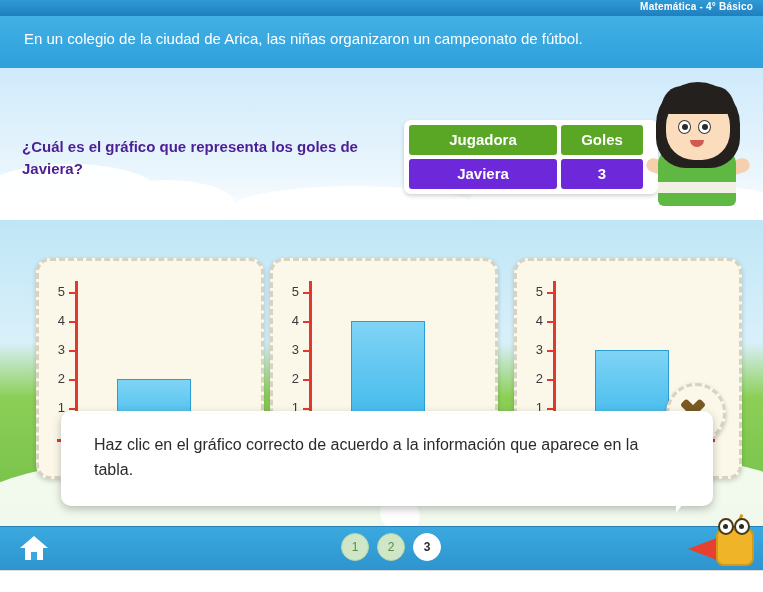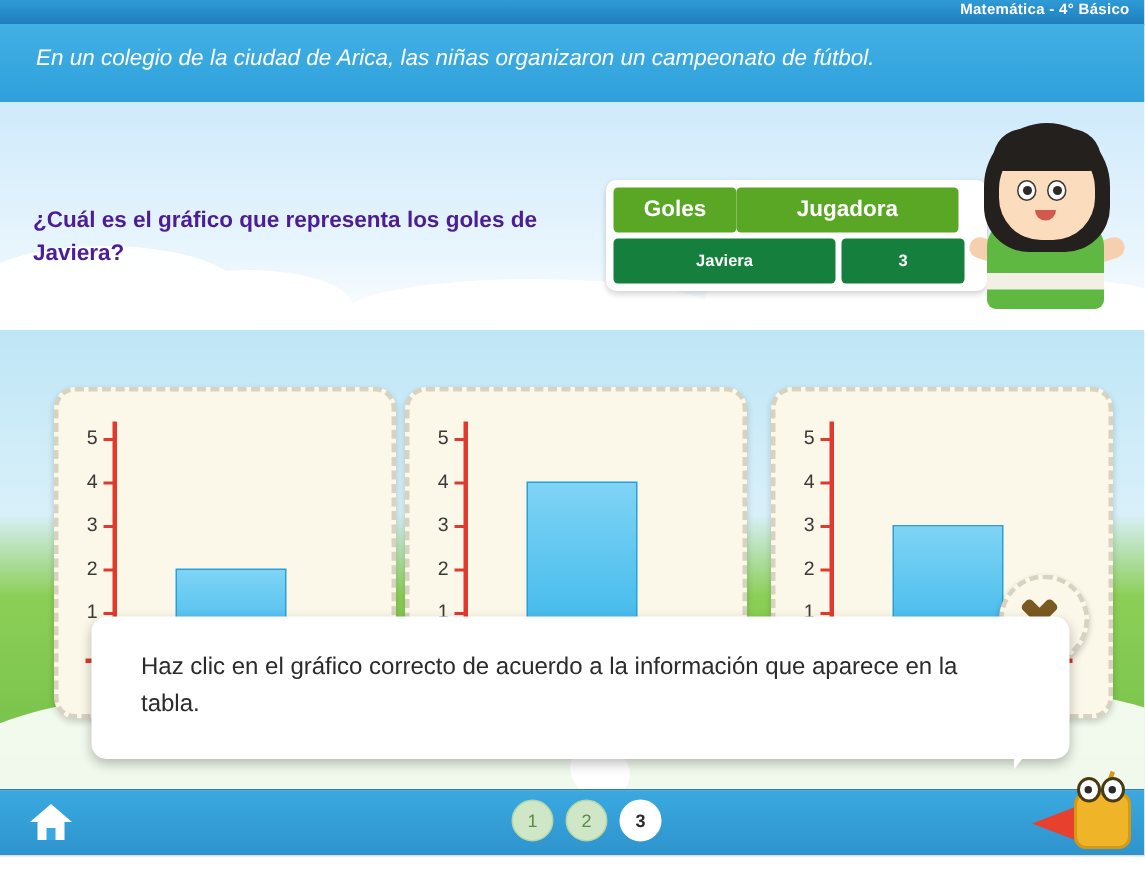--- a/index.html
+++ b/index.html
@@ -43,21 +43,20 @@
     position: absolute;
     left: 0; top: 16px;
     width: 763px; height: 52px;
     background: linear-gradient(#41b0e4, #2fa0dc);
   }
   .statement-text {
     position: absolute;
     left: 24px; top: 14px;
     color: #ffffff;
     font-size: 15px;
-    font-style: italic;
   }
 
   
   .sky {
     position: absolute;
     left: 0; top: 68px;
     width: 763px; height: 152px;
     background: linear-gradient(#cfeafb, #eaf6fd 70%, #ffffff);
   }
   .cloud {
@@ -93,24 +92,24 @@
     box-shadow: 0 2px 4px rgba(0,0,0,0.18);
   }
   .trow { display: flex; }
   .thead .tcell {
     background: #5aa726;
     color: #ffffff;
     font-weight: bold;
     font-size: 15px;
   }
   .tbody .tcell {
-    background: #15803d;
+    background: #6d28d9;
     color: #ffffff;
     font-weight: bold;
-    font-size: 11px;
+    font-size: 15px;
     margin-top: 4px;
   }
   .tcell {
     height: 30px;
     line-height: 30px;
     text-align: center;
     border-radius: 3px;
   }
   .tcell.col0 { width: 148px; margin-right: 4px; }
   .tcell.col1 { width: 82px; }
@@ -411,22 +410,22 @@
     <div class="cloud c2"></div>
     <div class="cloud c3"></div>
     <div class="cloud c4"></div>
     <div class="cloud c5"></div>
   </div>
 
   <div class="question">¿Cuál es el gráfico que representa los goles de Javiera?</div>
 
   <div class="table-wrap">
     <div class="trow thead">
+      <div class="tcell col0">Jugadora</div>
       <div class="tcell col1">Goles</div>
-      <div class="tcell col0">Jugadora</div>
     </div>
     <div class="trow tbody">
       <div class="tcell col0">Javiera</div>
       <div class="tcell col1">3</div>
     </div>
   </div>
 
   <div class="girl">
     <div class="girl-arm-l"></div>
     <div class="girl-arm-r"></div>

